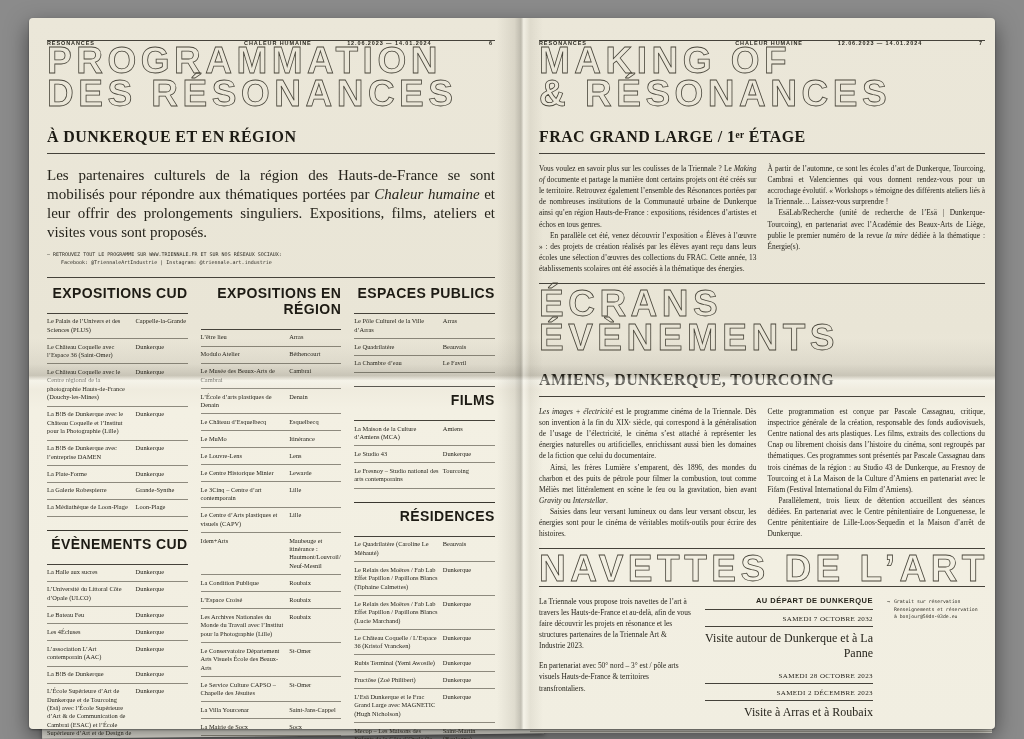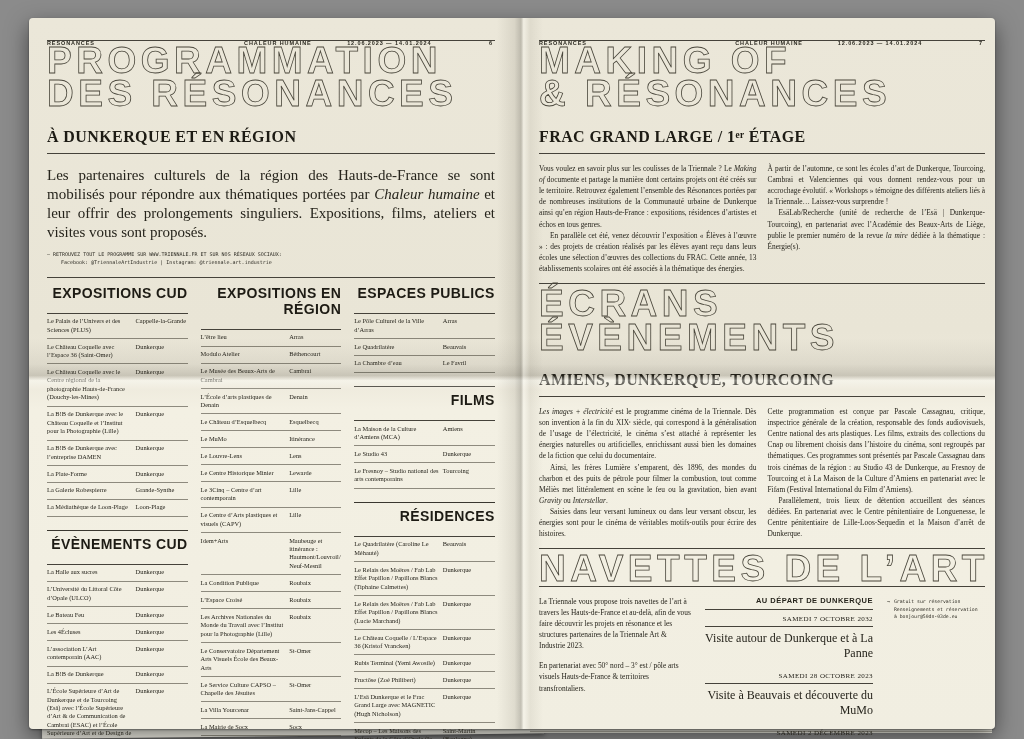--- a/index.html
+++ b/index.html
@@ -415,21 +415,20 @@
               <p>En partenariat avec 50° nord – 3° est / pôle arts visuels Hauts-de-France &amp; territoires transfrontaliers.</p>
             </div>
             <div class="nav-sched">
               <h4>AU DÉPART DE DUNKERQUE</h4>
               <div class="sched-item">
                 <div class="dt">SAMEDI 7 OCTOBRE 2032</div>
                 <div class="ds">Visite autour de Dunkerque et à La Panne</div>
               </div>
               <div class="sched-item">
                 <div class="dt">SAMEDI 28 OCTOBRE 2023</div>
-                <div class="ds">Visite à Beauvais et découverte du MuMo</div>
               </div>
               <div class="sched-item">
                 <div class="dt">SAMEDI 2 DÉCEMBRE 2023</div>
                 <div class="ds">Visite à Arras et à Roubaix</div>
               </div>
             </div>
             <div class="nav-note">
               <span>→</span>
               <span>Gratuit sur réservation<br>Renseignements et réservation<br>à bonjour@50dn-03de.eu</span>
             </div>

